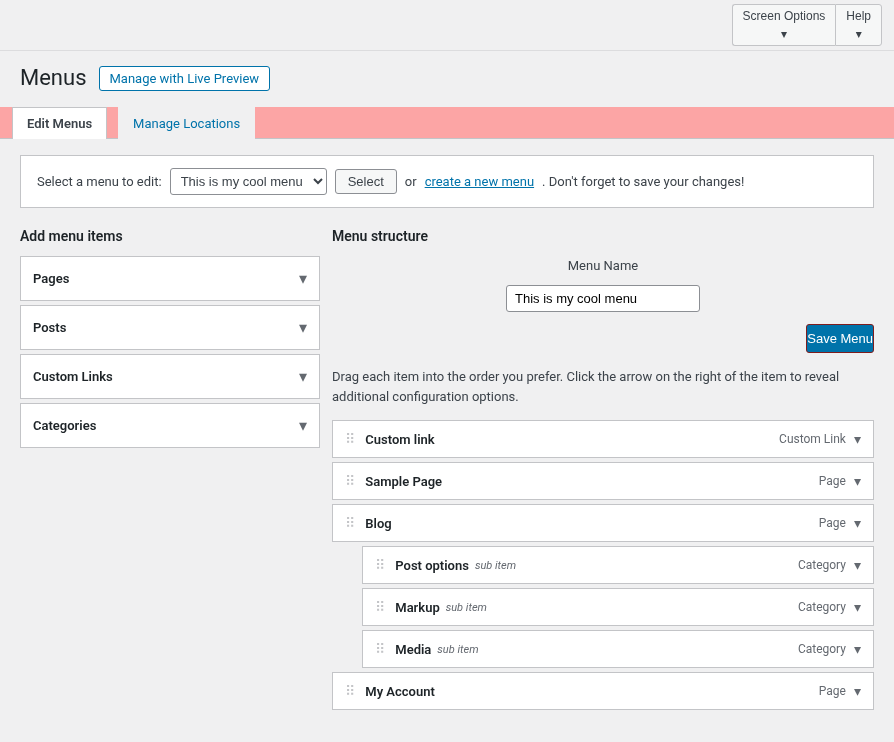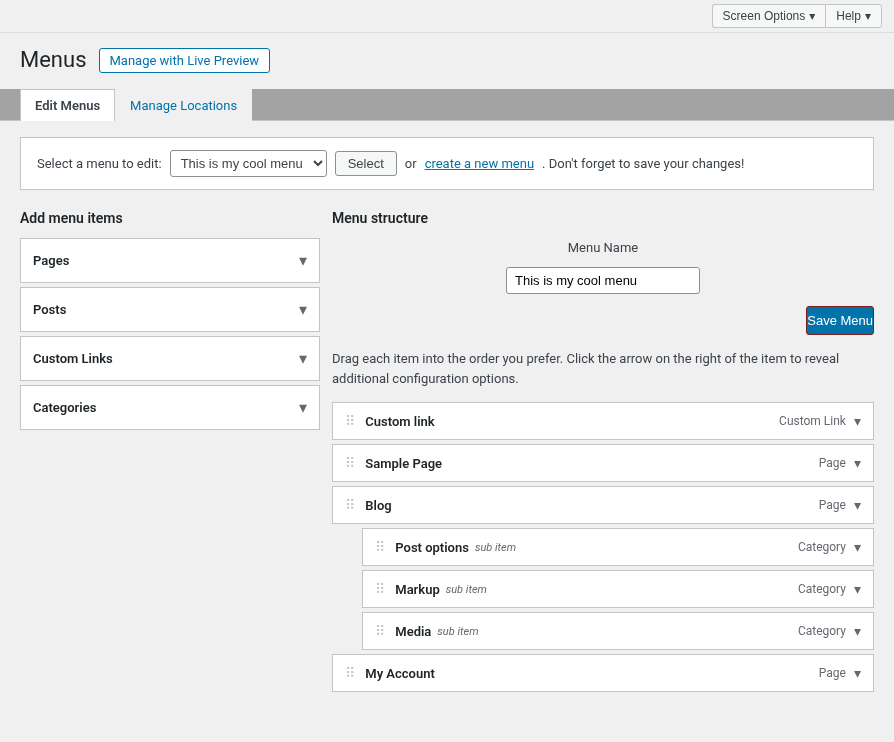--- a/index.html
+++ b/index.html
@@ -1,30 +1,30 @@
 <!DOCTYPE html>
 <html><head>
   <meta charset="utf-8">
   <style>
     * { box-sizing: border-box; margin: 0; padding: 0; }
     body { font-family: -apple-system, BlinkMacSystemFont, "Segoe UI", Roboto, sans-serif; font-size: 13px; background: #f0f0f1; color: #3c434a; }
 
     
     .top-bar { display: flex; justify-content: flex-end; align-items: center; gap: 0; background: #f0f0f1; padding: 4px 12px 4px 0; border-bottom: 1px solid #dcdcde; }
-    .top-bar-btn { background: #f6f7f7; border: 1px solid #c3c4c7; color: #3c434a; padding: 4px 10px; font-size: 12px; cursor: pointer; display: flex; align-items: center; gap: 4px; }
+    .top-bar-btn { background: #f6f7f7; border: 1px solid #c3c4c7; color: #3c434a; padding: 4px 10px; font-size: 12px; cursor: pointer; display: flex; align-items: center; gap: 4px; flex-direction: column; }
     .top-bar-btn:first-child { border-radius: 3px 0 0 3px; border-right: none; }
     .top-bar-btn:last-child { border-radius: 0 3px 3px 0; }
 
     
     .page-header { display: flex; align-items: center; gap: 12px; padding: 14px 20px 10px 20px; background: #f0f0f1; }
     .page-title { font-size: 22px; font-weight: 400; color: #1d2327; line-height: 1.2; }
     .live-preview-btn { background: white; border: 1px solid #0073aa; color: #0073aa; padding: 4px 10px; font-size: 13px; border-radius: 3px; cursor: pointer; text-decoration: none; display: inline-block; }
 
     
-    .tabs { display: flex; padding: 0 20px; background: #a3a3a3; border-bottom: 1px solid #c3c4c7; margin-top: 6px; }
+    .tabs { display: flex; padding: 0 12px; background: #fca5a5; border-bottom: 1px solid #c3c4c7; margin-top: 6px; gap: 11px; }
     .tab { padding: 8px 14px; font-size: 13px; cursor: pointer; border: 1px solid transparent; border-bottom: none; text-decoration: none; color: #0073aa; background: #f0f0f1; margin-bottom: -1px; }
     .tab.active { background: white; border-color: #c3c4c7; border-bottom-color: white; color: #3c434a; font-weight: 600; }
 
     
     .main { padding: 16px 20px; background: #f0f0f1; }
 
     
     .select-menu-bar { background: white; border: 1px solid #c3c4c7; padding: 12px 16px; display: flex; align-items: center; gap: 8px; flex-wrap: wrap; margin-bottom: 20px; }
     .select-menu-bar label { font-size: 13px; color: #3c434a; }
     .menu-select { border: 1px solid #8c8f94; border-radius: 3px; padding: 4px 6px; font-size: 13px; color: #3c434a; background: white; cursor: pointer; }

